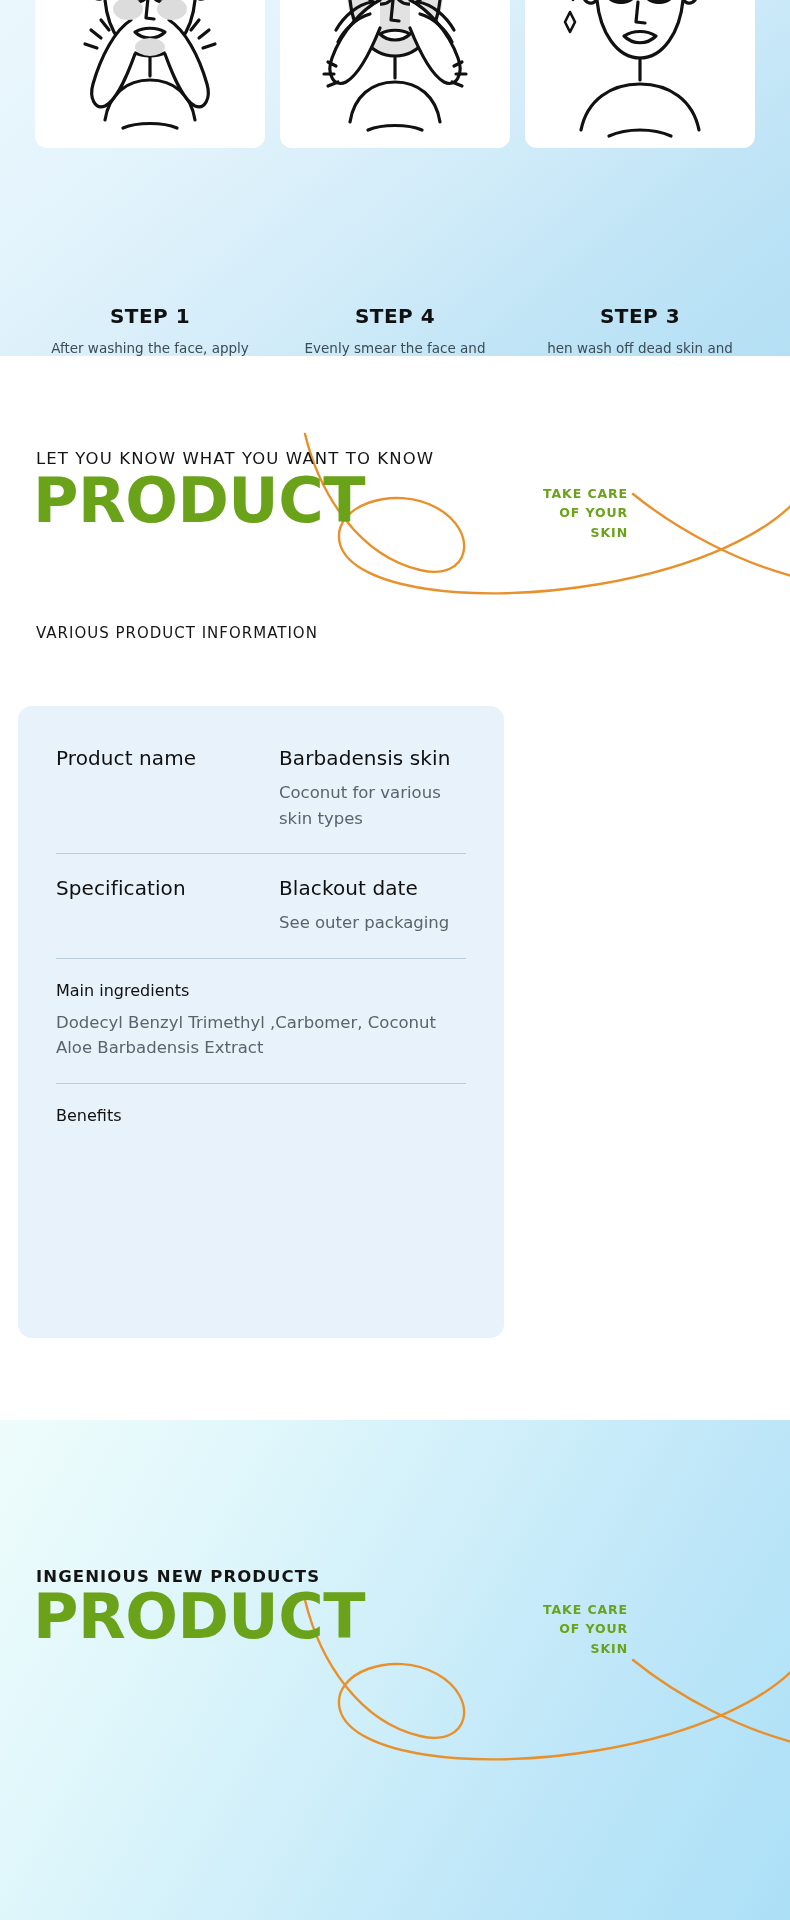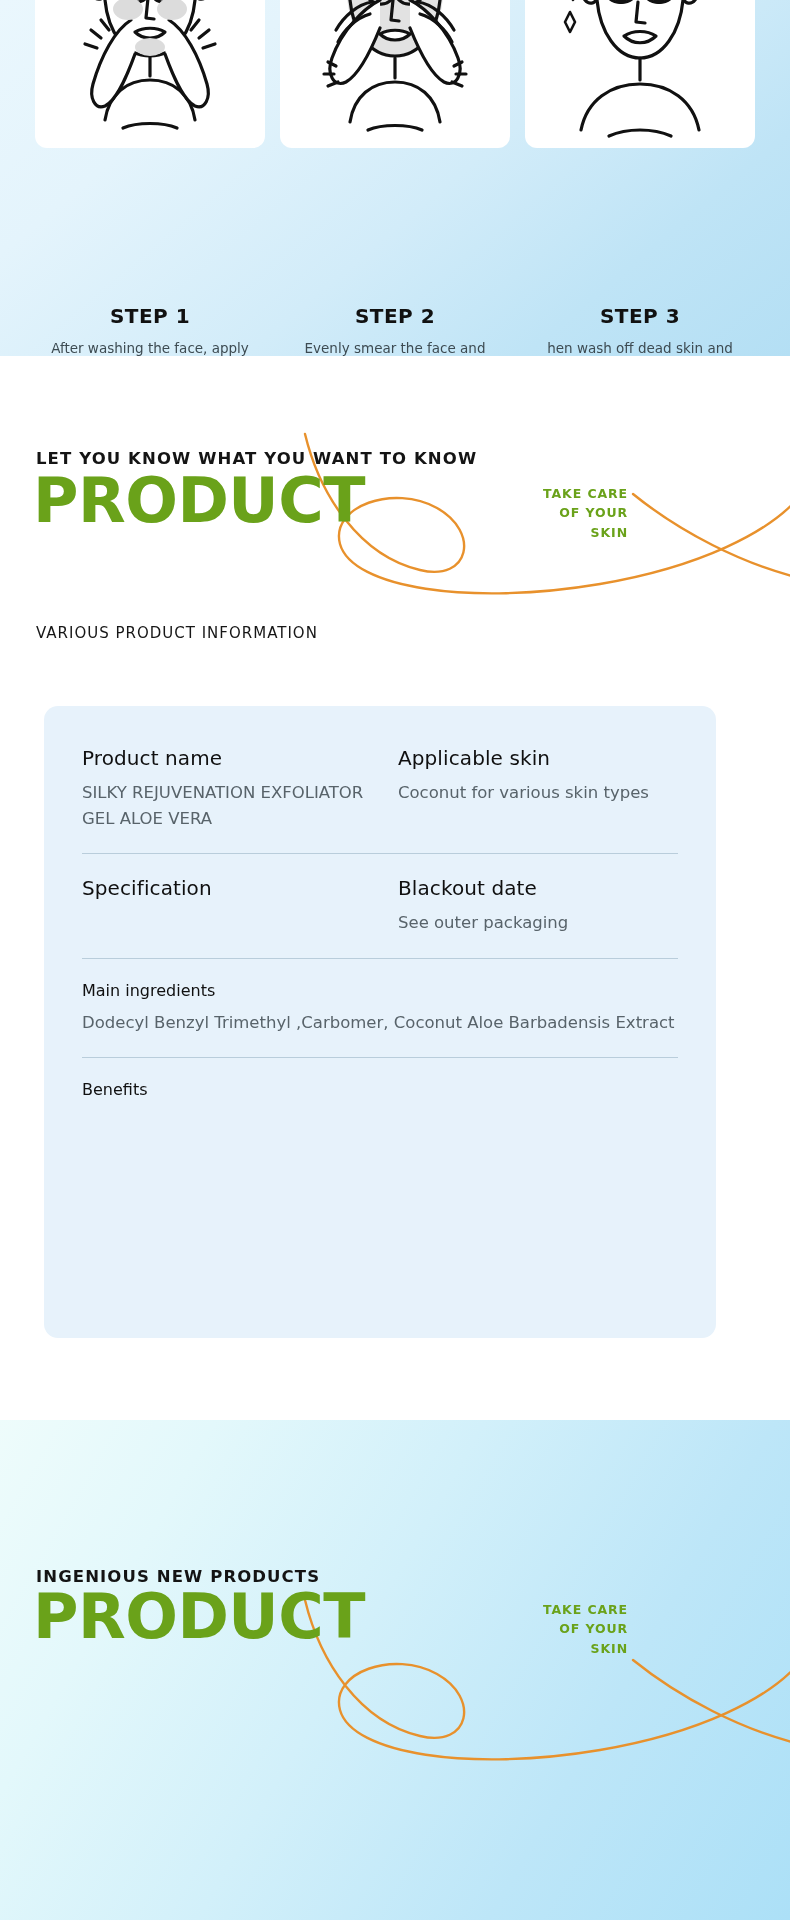--- a/index.html
+++ b/index.html
@@ -39,21 +39,21 @@
 
   
   .info-section{
     position:absolute; left:0; top:356px; width:790px; height:1064px;
     background:#ffffff; overflow:hidden;
   }
   .swirl{ position:absolute; left:0; top:0; width:790px; height:300px; pointer-events:none; }
 
   .eyebrow{
     position:absolute; left:36px; top:93px;
-    font-size:16.5px; font-weight:bold; color:#141414;
+    font-size:16.5px; font-weight:normal; color:#141414;
     letter-spacing:1.1px; white-space:nowrap;
   }
   .big-title{
     position:absolute; left:33px; top:113px;
     font-size:62px; font-weight:bold; color:#6aa21a;
     letter-spacing:-0.5px; line-height:1.03; white-space:nowrap;
   }
   .big-title .line2{ display:block; }
   .subline{
     position:absolute; left:36px; top:268px;
@@ -61,21 +61,21 @@
     letter-spacing:1px; white-space:nowrap;
   }
   .badge{
     position:absolute; left:518px; top:128px;
     font-size:12.5px; font-weight:bold; color:#6aa21a;
     letter-spacing:0.9px; line-height:1.55; text-align:right; width:110px;
   }
 
   
   .info-card{
-    position:absolute; left:44px; top:350px; width:672px; height:632px;
+    position:absolute; left:18px; top:350px; width:486px; height:632px;
     background:#e7f2fb; border-radius:14px; padding:40px 38px 0 38px;
   }
   .row2{ display:flex; }
   .cell{ width:50%; }
   .cell.right{ padding-left:18px; }
   .fld-label{
     font-size:20px; color:#101010; font-weight:400; letter-spacing:0.1px;
   }
   .fld-value{
     font-size:16.5px; color:#58636a; line-height:1.55; margin-top:10px;
@@ -172,21 +172,21 @@
               <path d="M130 120 C146 128, 168 150, 178 178 C184 194, 176 208, 164 202 C150 194, 138 168, 130 148" fill="#fff"></path>
               <path d="M92 122 C78 124, 64 136, 56 150"></path>
               <path d="M90 134 C76 138, 64 150, 58 162"></path>
               <path d="M138 122 C152 124, 166 136, 174 150"></path>
               <path d="M140 134 C154 138, 166 150, 172 162"></path>
               <path d="M56 186 L48 182 M54 194 L44 194 M58 202 L48 206"></path>
               <path d="M174 186 L182 182 M176 194 L186 194 M172 202 L182 206"></path>
             </g>
           </svg>
         </div>
-        <div class="step-title">STEP 2</div>
+        <div class="step-title">STEP 4</div>
         <div class="step-desc">Evenly smear the face and gently massage the face for a period of time</div>
       </div>
 
       <div class="step-col">
         <div class="step-img">
           <svg viewBox="0 0 230 268">
             <g fill="none" stroke="#111" stroke-width="3.2" stroke-linecap="round" stroke-linejoin="round">
               <path d="M72 120 C68 78, 84 46, 115 46 C146 46, 162 78, 158 120 C155 152, 138 178, 115 178 C92 178, 75 152, 72 120 Z" fill="#fff"></path>
               <path d="M64 92 C60 52, 82 28, 115 28 C148 28, 170 52, 166 92 C158 70, 144 58, 115 58 C86 58, 72 70, 64 92 Z" fill="#111"></path>
               <path d="M66 104 C58 102, 54 112, 60 120 C64 125, 70 124, 72 118" fill="#fff"></path>
@@ -240,24 +240,23 @@
       <div>OF YOUR SKIN</div>
     </div>
 
     <div class="subline">VARIOUS PRODUCT INFORMATION</div>
 
     <div class="info-card">
 
       <div class="row2">
         <div class="cell">
           <div class="fld-label">Product name</div>
-          <div class="fld-value">SILKY REJUVENATION EXFOLIATOR GEL ALOE VERA</div>
         </div>
         <div class="cell right">
-          <div class="fld-label">Applicable skin</div>
+          <div class="fld-label">Barbadensis skin</div>
           <div class="fld-value">Coconut for various skin types</div>
         </div>
       </div>
 
       <div class="divider"></div>
 
       <div class="row2">
         <div class="cell">
           <div class="fld-label">Specification</div>
         </div>

